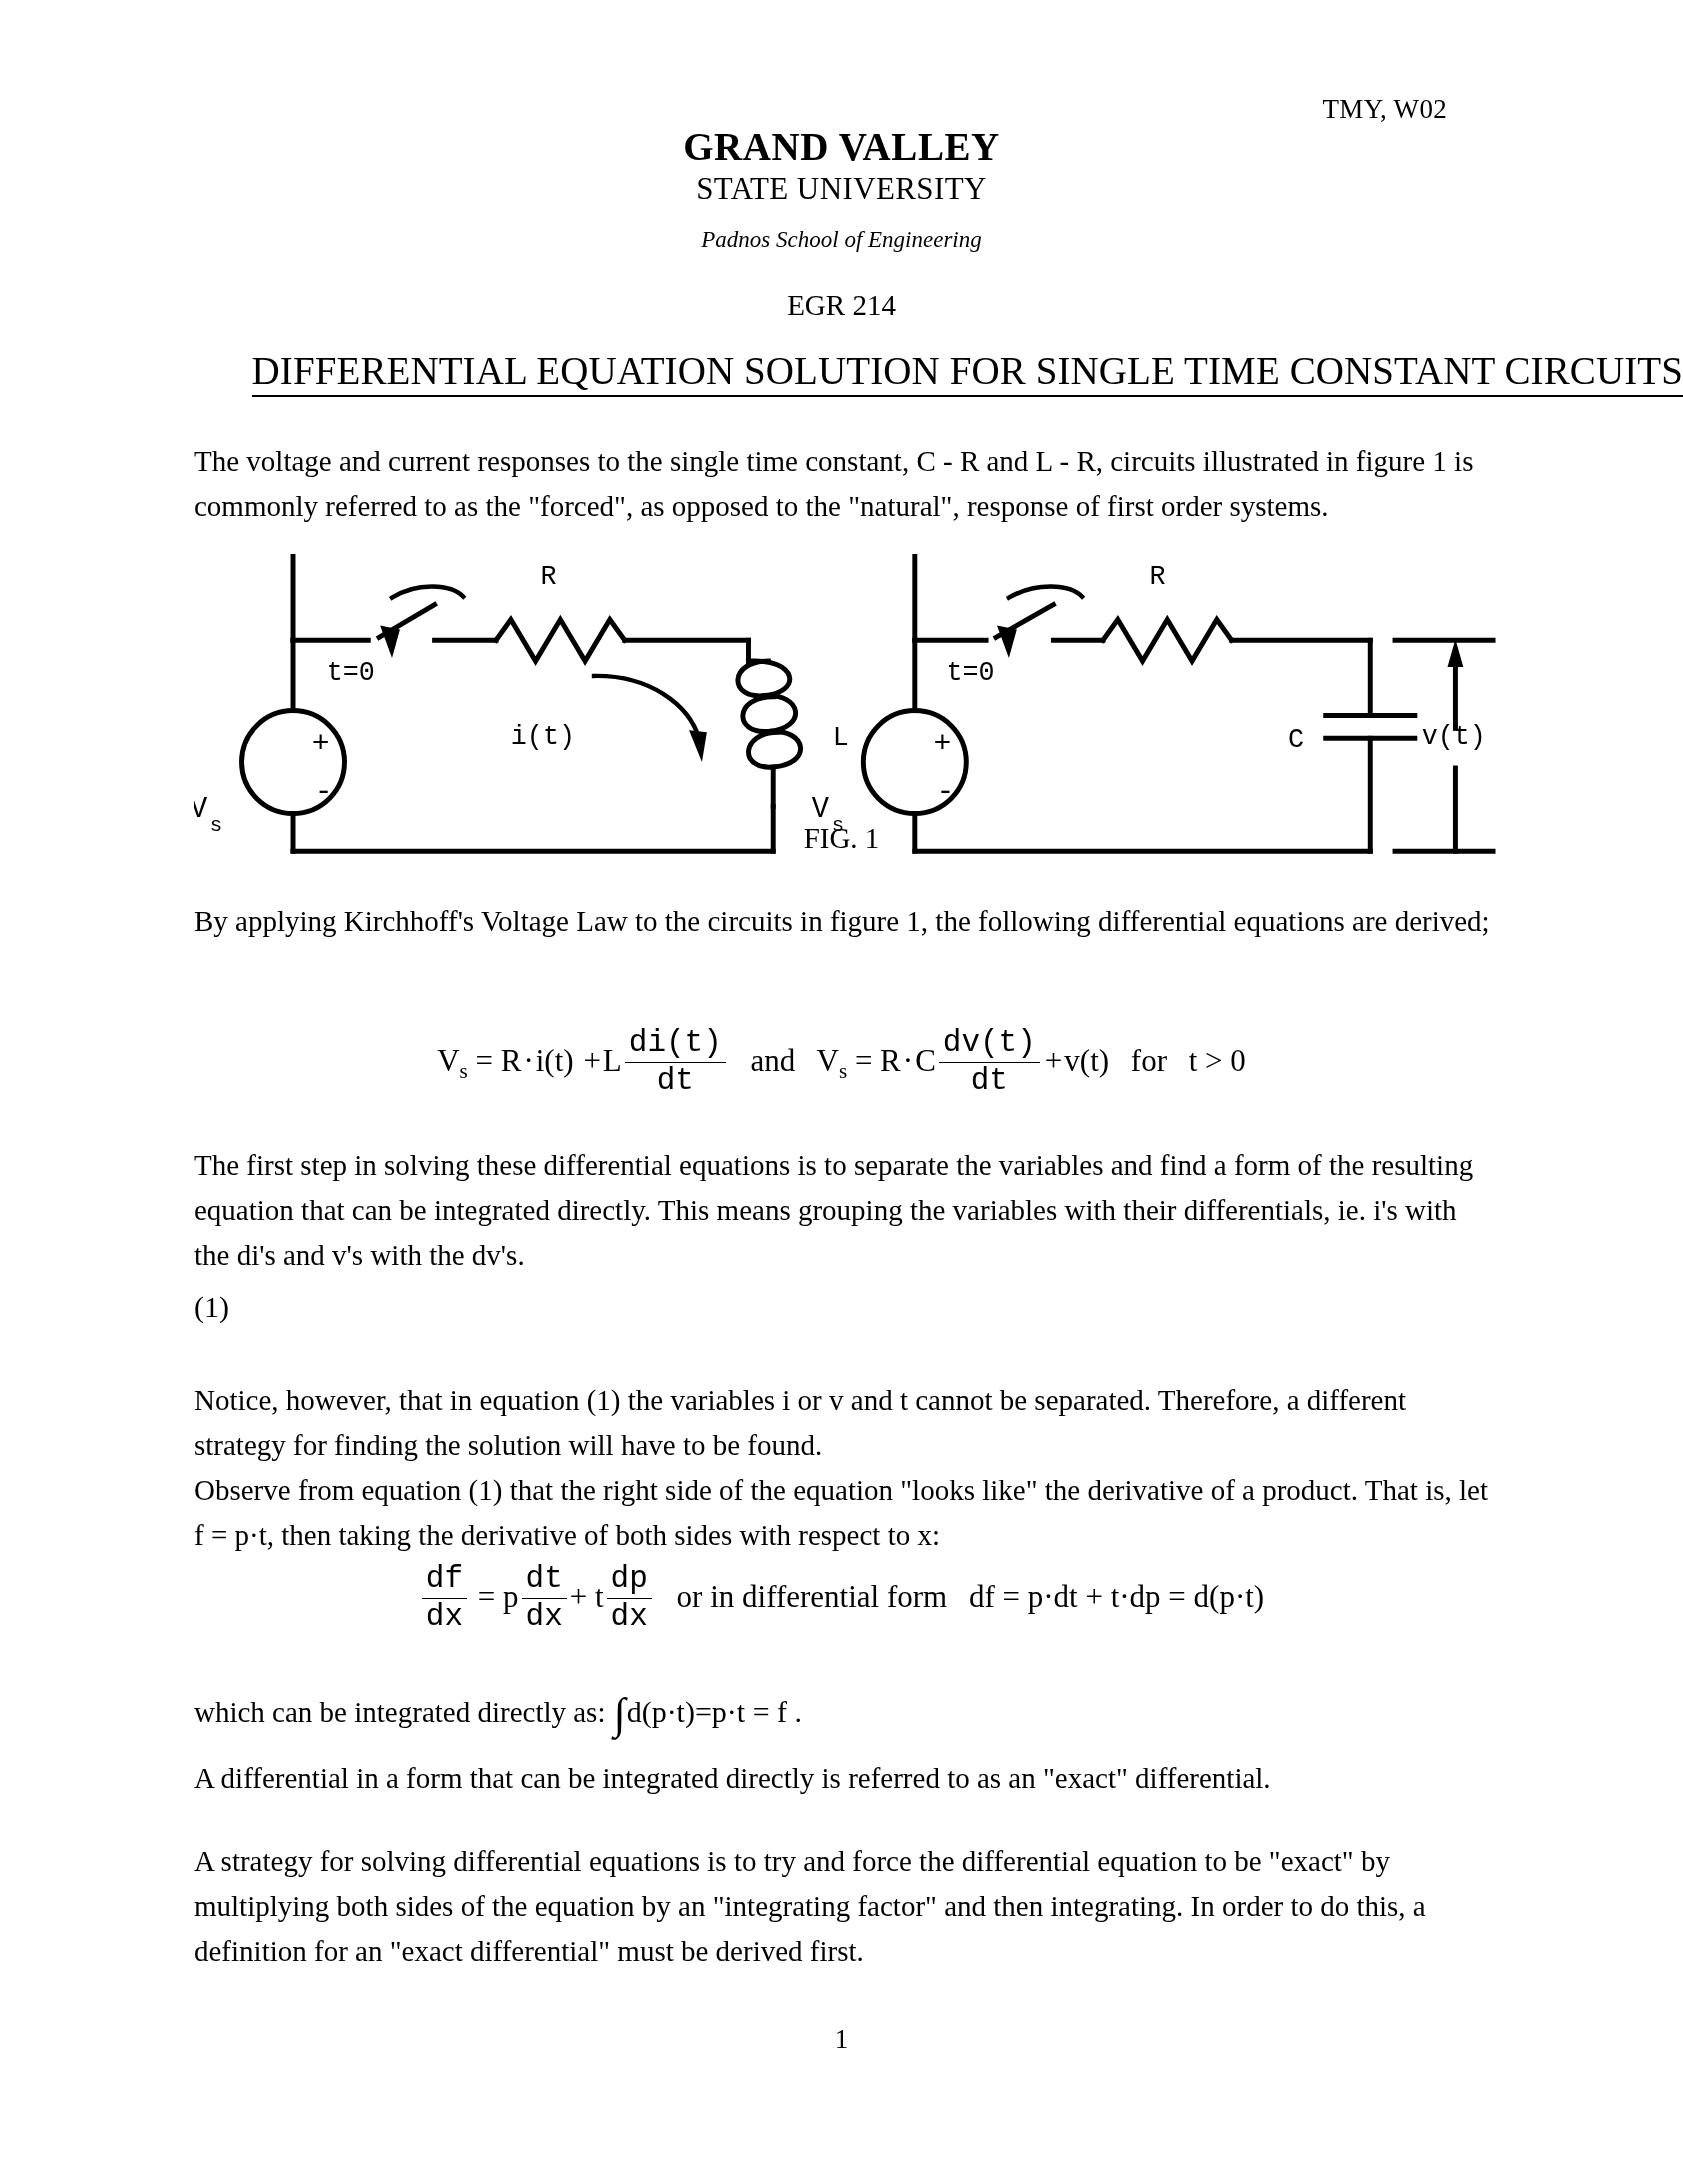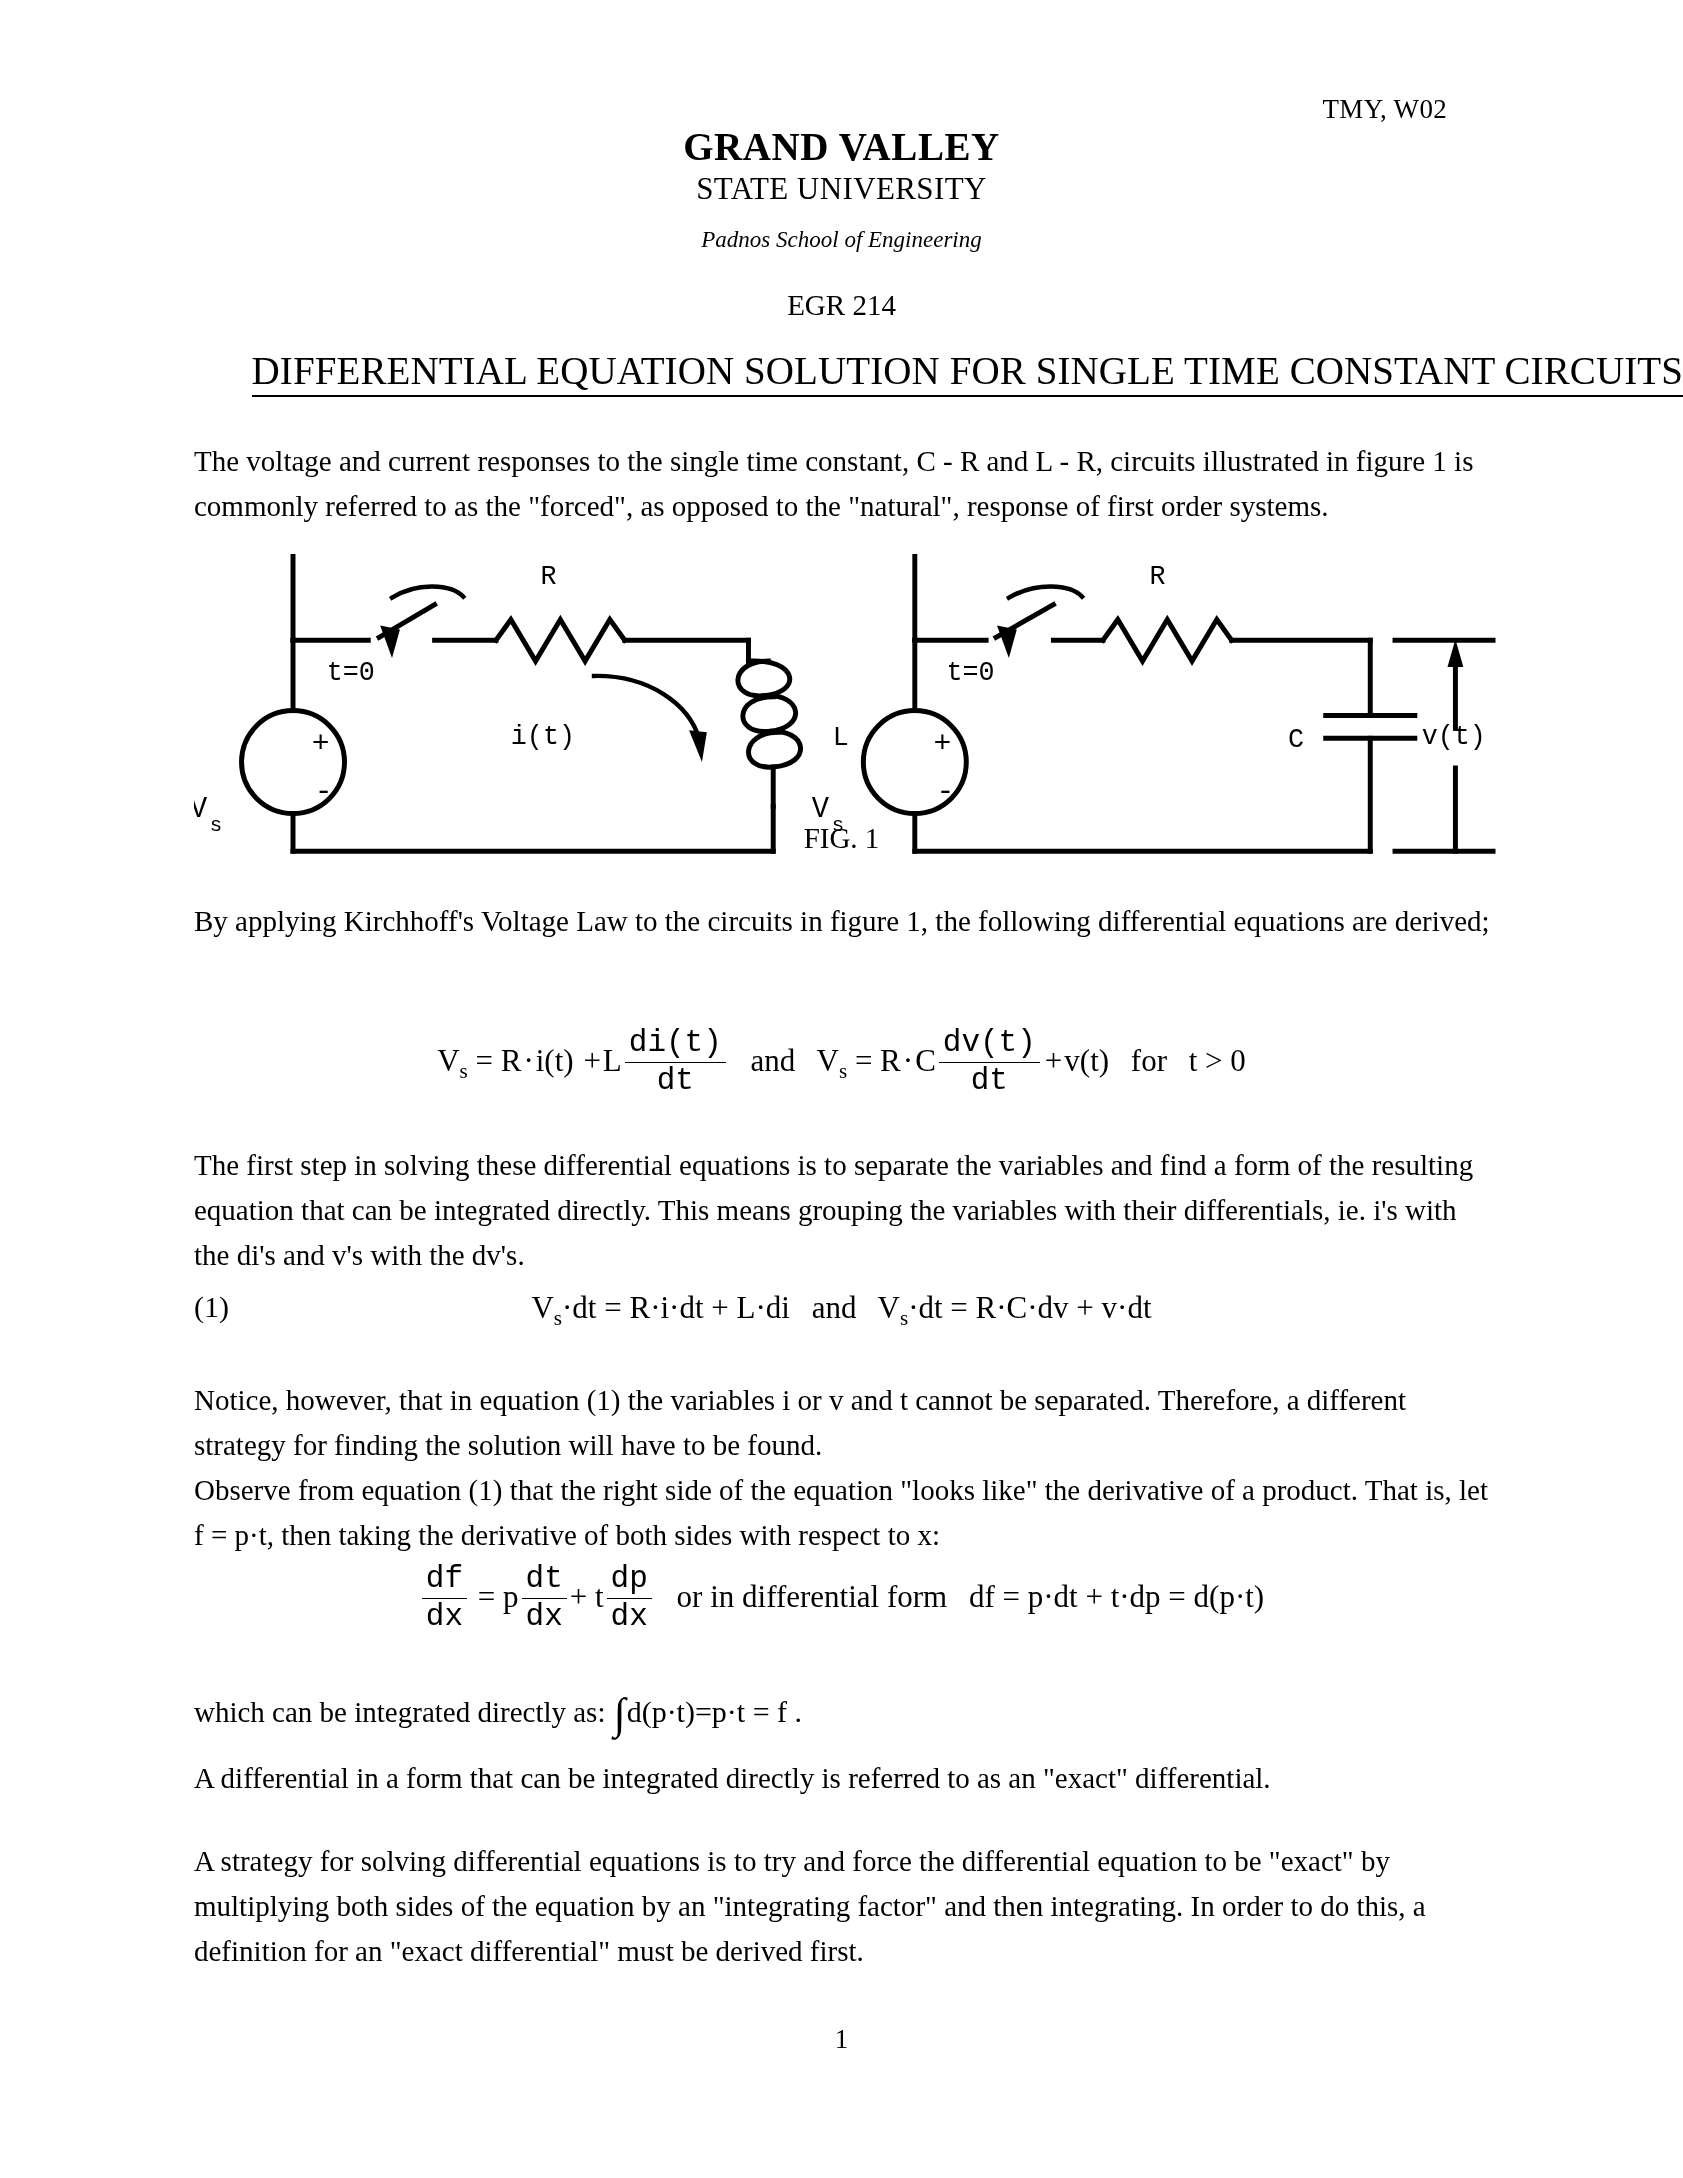--- a/index.html
+++ b/index.html
@@ -292,25 +292,20 @@
     <span class="word">and</span>
     <span>V</span><span class="sub">s</span>
     <span>= R</span><span class="op">·</span><span>C</span><span class="frac"><span class="num">dv(t)</span><span class="den">dt</span></span><span class="op">+</span><span>v(t)</span>
     <span class="word">for</span>
     <span>t &gt; 0</span>
   </div>
 
   <div class="body-text p3">The first step in solving these differential equations is to separate the variables and find a form of the resulting equation that can be integrated directly. This means grouping the variables with their differentials, ie. i's with the di's and v's with the dv's.</div>
 
   <div class="eqn eqn-one-num">(1)</div>
-  <div class="eqn eqn-one">
-    <span>V</span><span class="sub">s</span><span>·dt = R·i·dt + L·di</span>
-    <span class="word">and</span>
-    <span>V</span><span class="sub">s</span><span>·dt = R·C·dv + v·dt</span>
-  </div>
 
   <div class="body-text p4">
     <span>Notice, however, that in equation (1) the variables i or v and t cannot be separated. Therefore, a different strategy for finding the solution will have to be found.</span><br>
     <span>Observe from equation (1) that the right side of the equation "looks like" the derivative of a product. That is, let f = p·t, then taking the derivative of both sides with respect to x:</span>
   </div>
 
   <div class="eqn eqn-df">
     <span class="frac"><span class="num">df</span><span class="den">dx</span></span>
     <span>= p</span><span class="frac"><span class="num">dt</span><span class="den">dx</span></span><span>+ t</span><span class="frac"><span class="num">dp</span><span class="den">dx</span></span>
     <span class="word">or in differential form</span>

